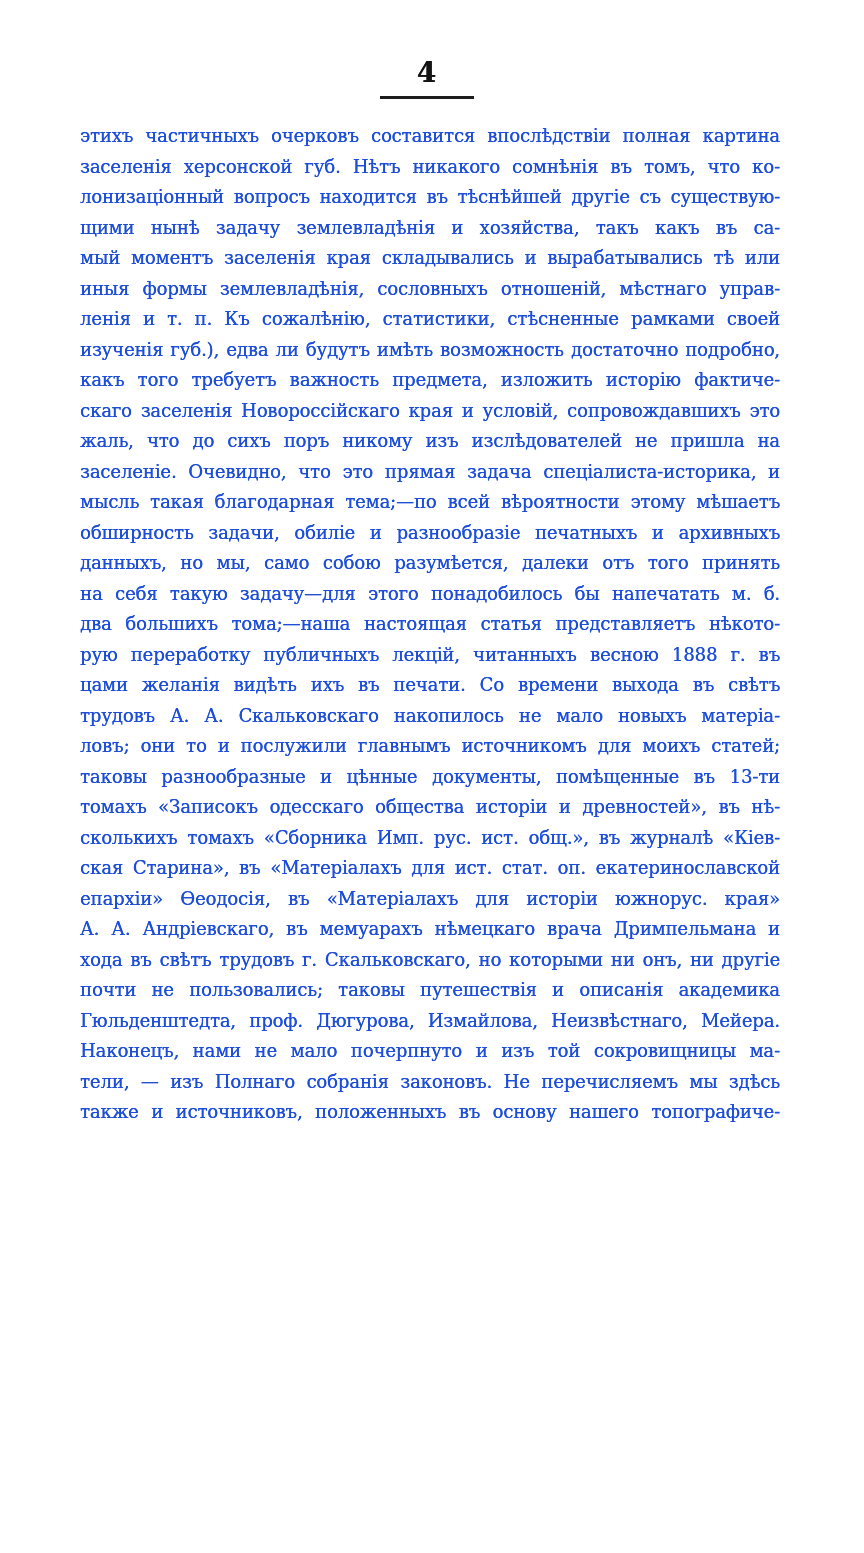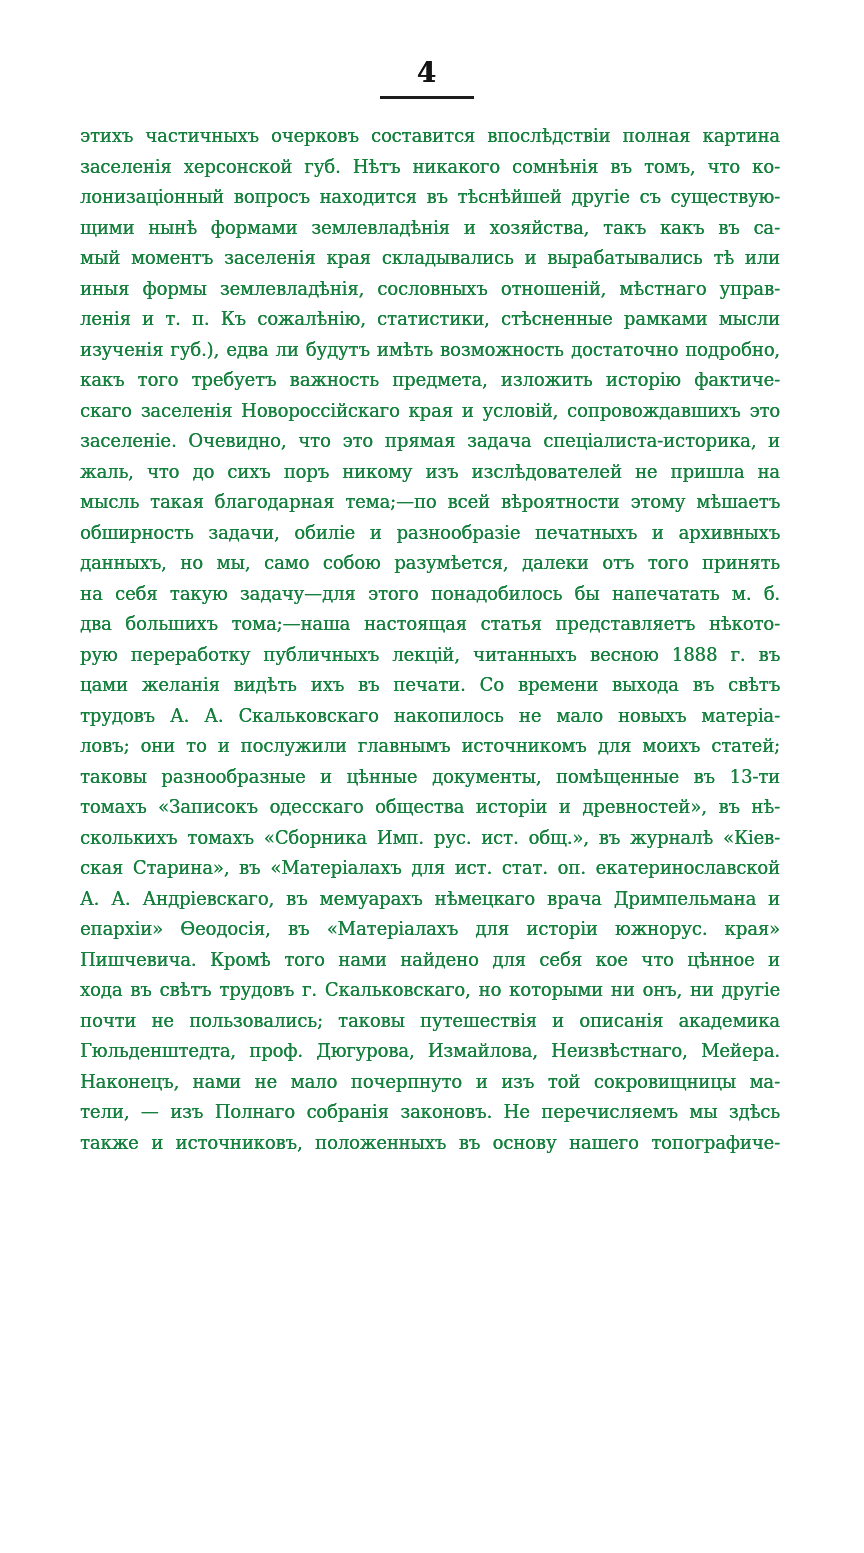--- a/index.html
+++ b/index.html
@@ -44,21 +44,21 @@
     background: #1c1c1c;
   }
   .text-block {
     position: absolute;
     left: 80px;
     top: 121px;
     width: 700px;
     font-size: 18px;
     letter-spacing: -0.1px;
     word-spacing: -1.5px;
-    color: #15803d;
+    color: #1d4ed8;
     text-shadow: 0.25px 0 0 currentColor;
   }
   .text-line {
     height: 30.5px;
     line-height: 30.5px;
     text-align: justify;
     text-align-last: justify;
     overflow: hidden;
   }
 </style>
@@ -67,45 +67,44 @@
 
 <div class="page">
   <div class="page-header">
     <div class="page-number">4</div>
     <div class="page-number-rule"></div>
   </div>
   <div class="text-block">
       <div class="text-line">этихъ частичныхъ очерковъ составится впослѣдствіи полная картина</div>
       <div class="text-line">заселенія херсонской губ. Нѣтъ никакого сомнѣнія въ томъ, что ко-</div>
       <div class="text-line">лонизаціонный вопросъ находится въ тѣснѣйшей другіе съ существую-</div>
-      <div class="text-line">щими нынѣ формами землевладѣнія и хозяйства, такъ какъ въ са-</div>
+      <div class="text-line">щими нынѣ задачу землевладѣнія и хозяйства, такъ какъ въ са-</div>
       <div class="text-line">мый моментъ заселенія края складывались и вырабатывались тѣ или</div>
       <div class="text-line">иныя формы землевладѣнія, сословныхъ отношеній, мѣстнаго управ-</div>
-      <div class="text-line">ленія и т. п. Къ сожалѣнію, статистики, стѣсненные рамками мысли</div>
+      <div class="text-line">ленія и т. п. Къ сожалѣнію, статистики, стѣсненные рамками своей</div>
       <div class="text-line">изученія губ.), едва ли будутъ имѣть возможность достаточно подробно,</div>
       <div class="text-line">какъ того требуетъ важность предмета, изложить исторію фактиче-</div>
       <div class="text-line">скаго заселенія Новороссійскаго края и условій, сопровождавшихъ это</div>
+      <div class="text-line">жаль, что до сихъ поръ никому изъ изслѣдователей не пришла на</div>
       <div class="text-line">заселеніе. Очевидно, что это прямая задача спеціалиста-историка, и</div>
-      <div class="text-line">жаль, что до сихъ поръ никому изъ изслѣдователей не пришла на</div>
       <div class="text-line">мысль такая благодарная тема;—по всей вѣроятности этому мѣшаетъ</div>
       <div class="text-line">обширность задачи, обиліе и разнообразіе печатныхъ и архивныхъ</div>
       <div class="text-line">данныхъ, но мы, само собою разумѣется, далеки отъ того принять</div>
       <div class="text-line">на себя такую задачу—для этого понадобилось бы напечатать м. б.</div>
       <div class="text-line">два большихъ тома;—наша настоящая статья представляетъ нѣкото-</div>
       <div class="text-line">рую переработку публичныхъ лекцій, читанныхъ весною 1888 г. въ</div>
       <div class="text-line">цами желанія видѣть ихъ въ печати. Со времени выхода въ свѣтъ</div>
       <div class="text-line">трудовъ А. А. Скальковскаго накопилось не мало новыхъ матеріа-</div>
       <div class="text-line">ловъ; они то и послужили главнымъ источникомъ для моихъ статей;</div>
       <div class="text-line">таковы разнообразные и цѣнные документы, помѣщенные въ 13-ти</div>
       <div class="text-line">томахъ «Записокъ одесскаго общества исторіи и древностей», въ нѣ-</div>
       <div class="text-line">сколькихъ томахъ «Сборника Имп. рус. ист. общ.», въ журналѣ «Кіев-</div>
       <div class="text-line">ская Старина», въ «Матеріалахъ для ист. стат. оп. екатеринославской</div>
+      <div class="text-line">епархіи» Ѳеодосія, въ «Матеріалахъ для исторіи южнорус. края»</div>
       <div class="text-line">А. А. Андріевскаго, въ мемуарахъ нѣмецкаго врача Дримпельмана и</div>
-      <div class="text-line">епархіи» Ѳеодосія, въ «Матеріалахъ для исторіи южнорус. края»</div>
-      <div class="text-line">Пишчевича. Кромѣ того нами найдено для себя кое что цѣнное и</div>
       <div class="text-line">хода въ свѣтъ трудовъ г. Скальковскаго, но которыми ни онъ, ни другіе</div>
       <div class="text-line">почти не пользовались; таковы путешествія и описанія академика</div>
       <div class="text-line">Гюльденштедта, проф. Дюгурова, Измайлова, Неизвѣстнаго, Мейера.</div>
       <div class="text-line">Наконецъ, нами не мало почерпнуто и изъ той сокровищницы ма-</div>
       <div class="text-line">тели, — изъ Полнаго собранія законовъ. Не перечисляемъ мы здѣсь</div>
       <div class="text-line">также и источниковъ, положенныхъ въ основу нашего топографиче-</div>
     </div>
 </div>
 
 </body></html>

